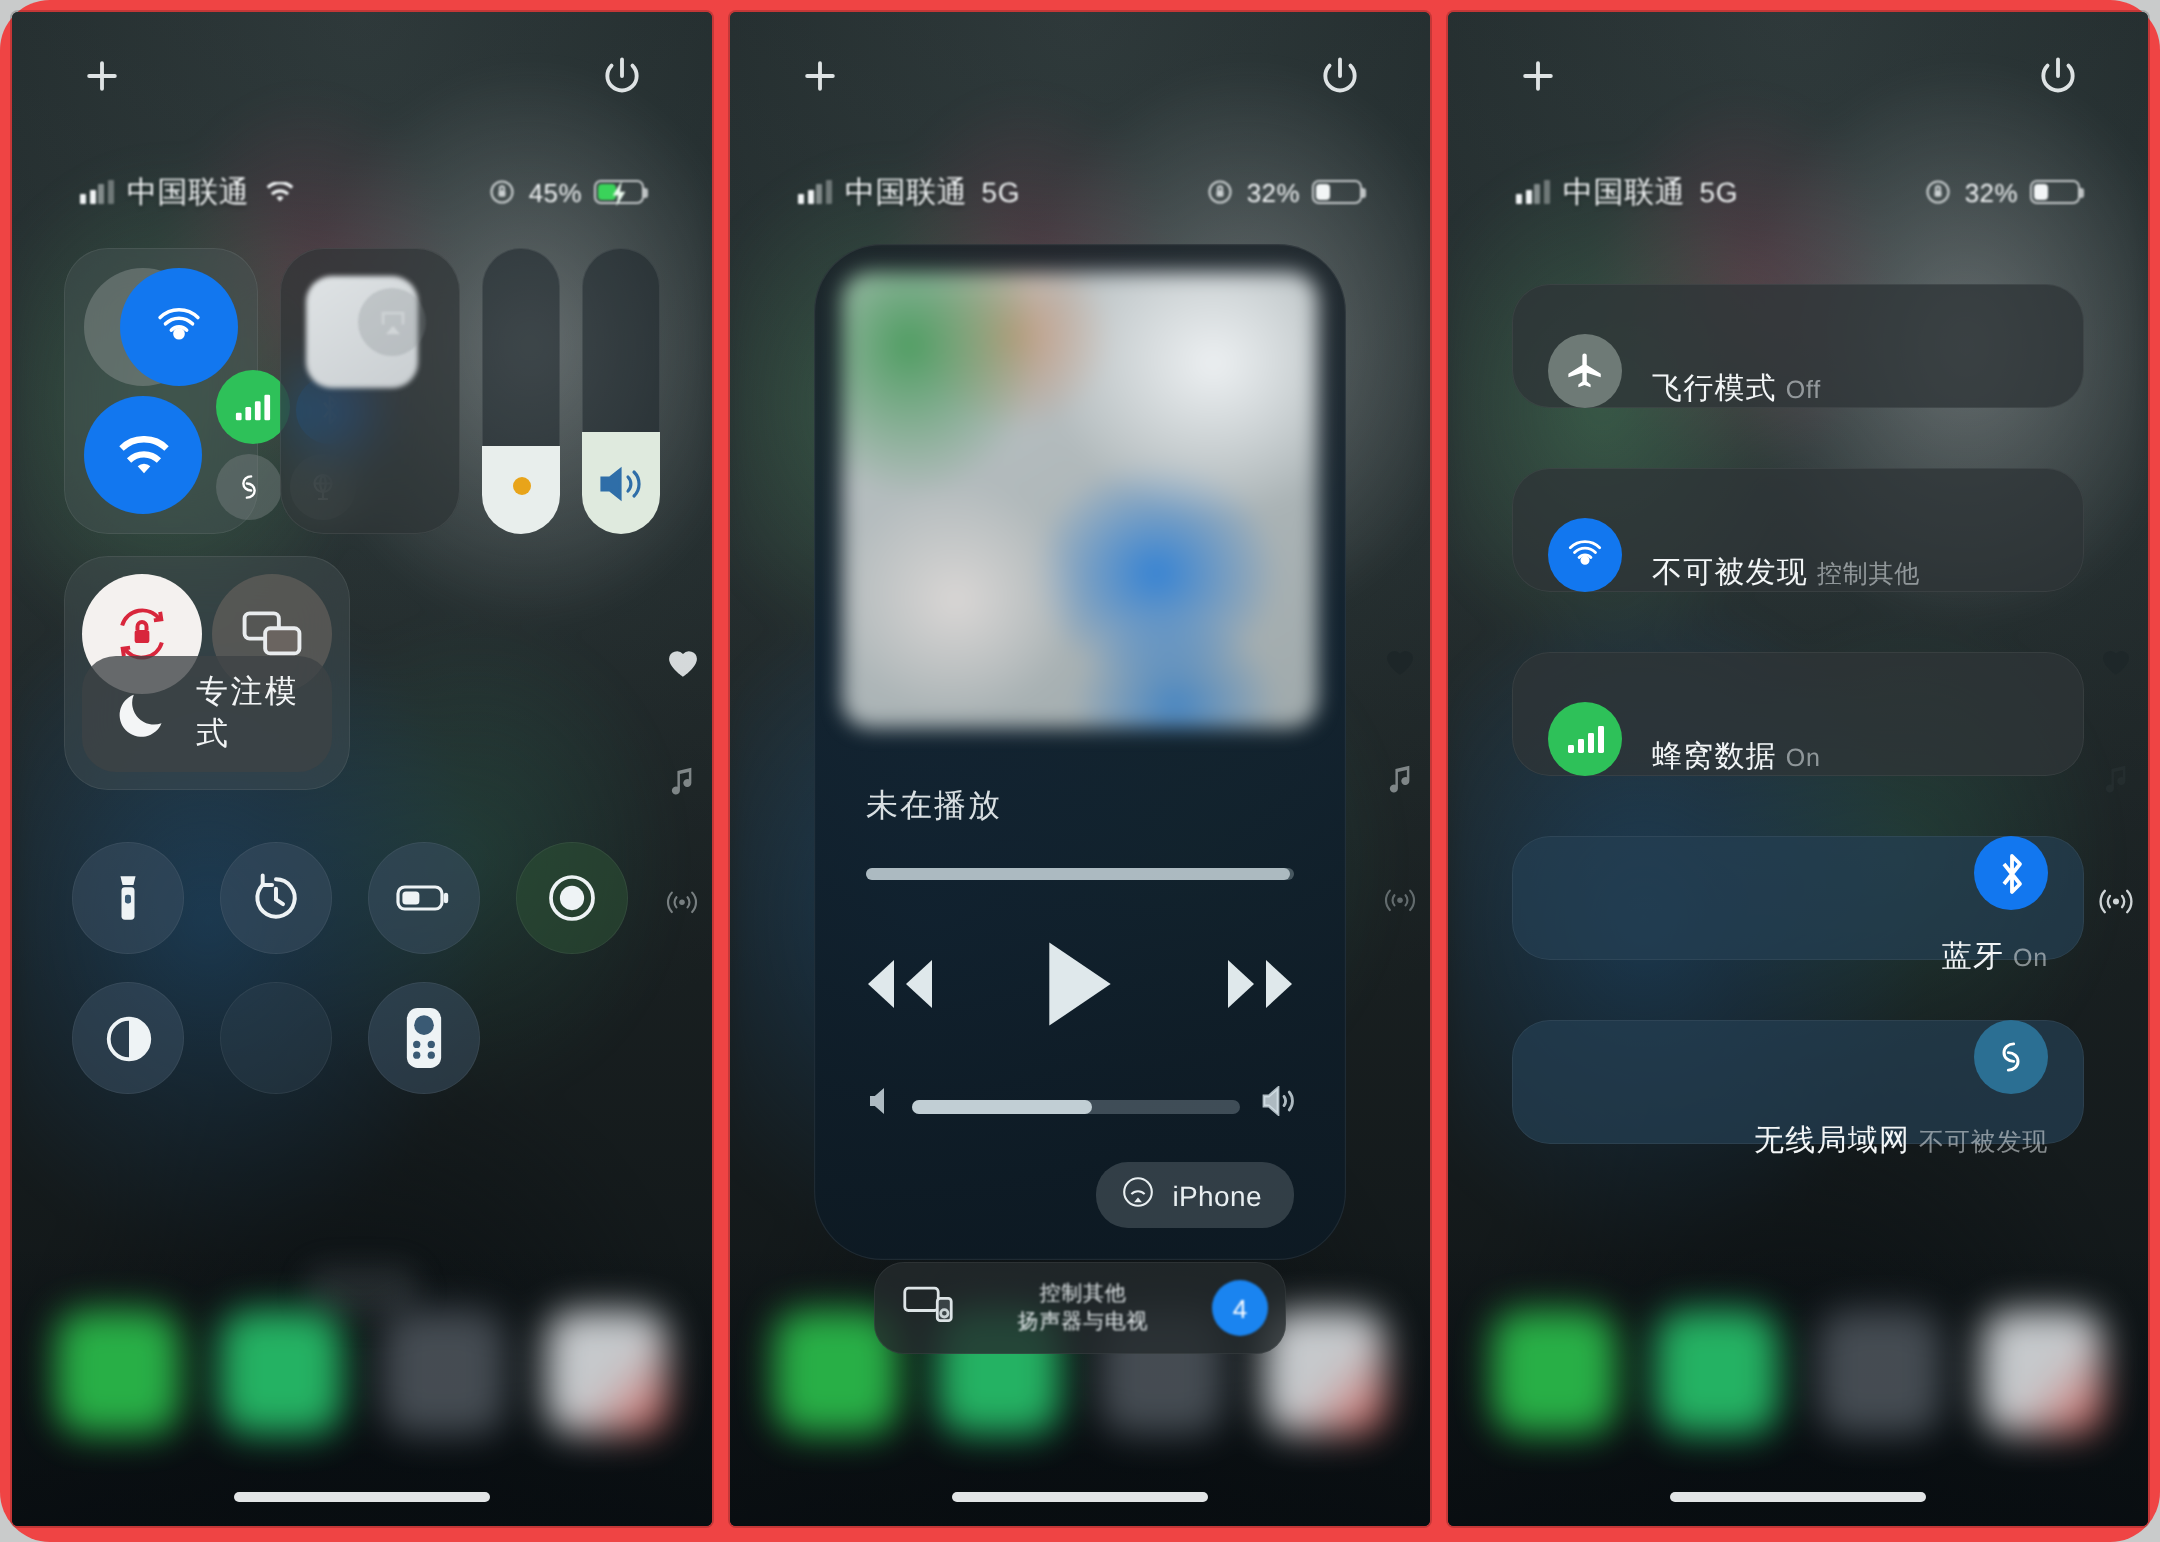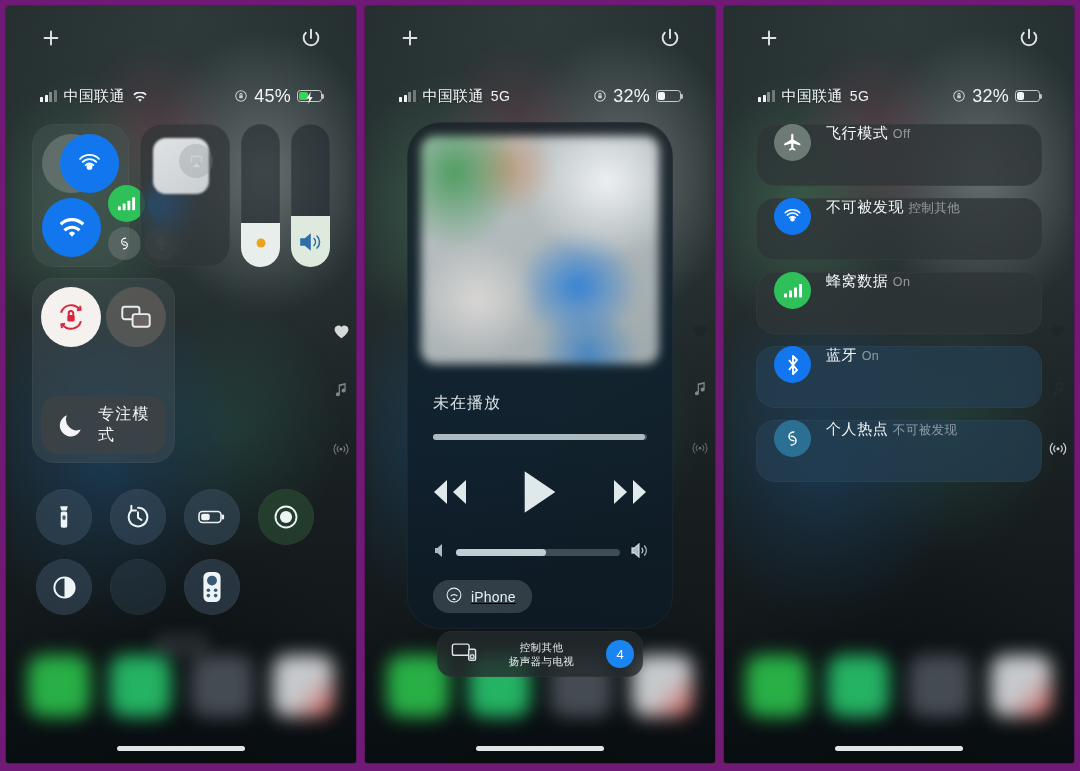--- a/index.html
+++ b/index.html
@@ -9,21 +9,22 @@
     background:#c9cbcb;
     font-family:"Liberation Sans","DejaVu Sans",sans-serif;
     overflow:hidden;
   }
   .stage{
     position:relative;
     width:1080px;height:771px;
     display:flex;
     gap:9px;
     padding:6px 6px 8px 6px;
-    background:#701a75;
+    background:#ef4444;
+    border-radius:25px;
   }
   .panel{
     position:relative;
     flex:1 1 0;
     border-radius:3px;
     overflow:hidden;
     background:#26302f;
     box-shadow:0 0 0 1px rgba(0,0,0,.18);
   }
   
@@ -70,21 +71,21 @@
   .carrier{ color:#f1f4f5;font-size:15px;letter-spacing:.3px;text-shadow:0 1px 2px rgba(0,0,0,.4); }
   .net5g{ color:#eef1f2;font-size:14px;letter-spacing:.4px; }
   .bars{ display:flex;align-items:flex-end;gap:1.5px;height:12px; }
   .bars i{ display:block;width:3px;background:#f0f3f4;border-radius:.5px; }
   .bars i:nth-child(1){height:5px}
   .bars i:nth-child(2){height:7.5px}
   .bars i:nth-child(3){height:10px;opacity:.45}
   .bars i:nth-child(4){height:12px;opacity:.35}
   .wifi-sb{ width:16px;height:12px;color:#f0f3f4; }
   .lock-sb{ width:14px;height:14px;color:#e2e7e8;opacity:.85; }
-  .batt-pct{ color:#f1f4f5;font-size:18px;letter-spacing:.2px; }
+  .batt-pct{ color:#f1f4f5;font-size:13px;letter-spacing:.2px; }
   .batt{
     position:relative;width:25px;height:12.5px;border:1.3px solid rgba(245,248,249,.75);
     border-radius:3.4px;
   }
   .batt:after{content:"";position:absolute;right:-3.4px;top:3.5px;width:2.2px;height:5px;
     background:rgba(245,248,249,.7);border-radius:0 1.4px 1.4px 0;}
   .batt .fill{position:absolute;left:1.2px;top:1.2px;bottom:1.2px;border-radius:2px;background:#f2f5f6;}
   .batt.charging .fill{background:#3ad35a;}
   .bolt{position:absolute;left:50%;top:50%;transform:translate(-50%,-50%);width:9px;height:11px;color:#eafaee;}
 
@@ -122,21 +123,21 @@
     background:linear-gradient(145deg,#dfe3e5,#c9ced1);
     filter:blur(1.2px);
   }
   .airplay-mini{
     position:absolute;right:17px;top:20px;width:34px;height:34px;border-radius:50%;
     background:rgba(130,138,140,.28);display:flex;align-items:center;justify-content:center;
     color:rgba(225,230,232,.55);filter:blur(.4px);
   }
 
   
-  .m-small{ width:143px;height:185px;position:relative;padding:9px; }
+  .m-small{ width:143px;height:117px;position:relative;padding:9px; }
   .btn-round{ position:absolute;width:60px;height:60px;border-radius:50%;
     display:flex;align-items:center;justify-content:center; }
   .b-rot{ left:9px;top:9px;background:#f4f1ef; }
   .b-mir{ right:9px;top:9px;background:rgba(106,100,96,.62); }
   .focus-pill{
     position:absolute;left:9px;right:9px;bottom:9px;height:58px;border-radius:17px;
     background:rgba(62,67,69,.78);
     display:flex;align-items:center;gap:13px;padding:0 15px;
   }
   .focus-moon{ width:29px;height:29px;color:#f3f5f6;flex:0 0 auto; }
@@ -195,21 +196,21 @@
   .np-body{ padding:17px 12px 0;margin-top:12px; }
   .np-title{ color:#eaf0f2;font-size:16px;letter-spacing:1px;opacity:.92; }
   .np-scrub{ margin-top:20px;position:relative;height:6px;border-radius:3px;background:rgba(200,214,220,.30); }
   .np-scrub .f{ position:absolute;left:0;top:0;bottom:0;width:99%;border-radius:3px;background:rgba(215,228,233,.70); }
   .np-times{ display:flex;justify-content:space-between;margin-top:7px;color:rgba(205,218,224,.45);font-size:10px;filter:blur(1.1px); }
   .np-ctrls{ display:flex;align-items:center;justify-content:center;gap:46px;margin-top:22px;color:#dfe8eb; }
   .np-ctrls .c{ display:flex;align-items:center;justify-content:center; }
   .np-vol{ display:flex;align-items:center;gap:10px;margin-top:28px;color:rgba(214,226,232,.8); }
   .np-vol .bar{ position:relative;flex:1;height:7px;border-radius:4px;background:rgba(190,206,214,.28); }
   .np-vol .bar .f{ position:absolute;left:0;top:0;bottom:0;border-radius:4px;background:rgba(216,229,234,.85); }
-  .np-out{ display:flex;justify-content:flex-start;margin-top:18px;text-decoration:underline; }
+  .np-out{ display:flex;justify-content:flex-end;margin-top:18px; }
   .np-out .pill{
     display:flex;align-items:center;gap:8px;
     background:rgba(120,132,138,.34);border-radius:16px;padding:6px 16px 6px 12px;
     color:#e9eff1;font-size:14px;letter-spacing:.2px;
   }
   .speakers-bar{
     position:absolute;left:72px;right:72px;bottom:86px;height:46px;
     border-radius:15px;background:rgba(36,42,45,.80);
     display:flex;align-items:center;justify-content:space-between;padding:0 9px 0 14px;
     z-index:5; box-shadow:inset 0 0 0 .5px rgba(255,255,255,.06);
@@ -217,28 +218,29 @@
   .sb-text{ text-align:center;flex:1;color:#e5ebed;font-size:10.5px;line-height:1.35;letter-spacing:.4px;filter:blur(.55px); }
   .sb-badge{ width:28px;height:28px;border-radius:50%;background:#1a84f0;color:#fff;
     display:flex;align-items:center;justify-content:center;font-size:13px;filter:blur(.4px); }
 
   
   .conn-list{
     position:absolute;left:32px;right:32px;top:118px;z-index:5;
     display:flex;flex-direction:column;gap:12px;
   }
   .conn-row{
-    height:62px;border-radius:19px;display:flex;align-items:flex-start;gap:15px;padding:0 18px;
+    height:62px;border-radius:19px;display:flex;align-items:flex-end;gap:15px;padding:0 18px;
     background:rgba(46,52,55,.78);
     box-shadow:inset 0 0 0 .5px rgba(255,255,255,.06);
+    margin-top:18px;
   }
   .conn-row .ic{ width:37px;height:37px;border-radius:50%;display:flex;align-items:center;justify-content:center;flex:0 0 auto;color:#fff; }
   .conn-row .tx .t{ color:#f2f5f6;font-size:15px;letter-spacing:.6px;line-height:1.15; }
   .conn-row .tx .s{ color:rgba(225,232,235,.55);font-size:12.5px;letter-spacing:.4px;margin-top:2px; }
-  .row-on{ background:rgba(36,62,82,.72); }
+  .row-on{ background:rgba(36,62,82,.72);flex-direction:column; }
 
   
   .dock{
     position:absolute;left:0;right:0;bottom:0;height:140px;z-index:4;
     background:linear-gradient(180deg, rgba(10,16,20,.0) 0%, rgba(10,16,20,.45) 40%, rgba(8,13,17,.72) 100%);
   }
   .dock-apps{
     position:absolute;left:22px;right:22px;top:28px;height:70px;
     display:flex;gap:20px;align-items:center;
     filter:blur(9px);opacity:.92;
@@ -774,21 +776,21 @@
       </div>
 
       <div class="conn-row row-on">
         <span class="ic" style="background:#2b6f93">
           <svg width="21" height="21" viewBox="0 0 24 24" fill="none" stroke="currentColor" stroke-width="1.7" stroke-linecap="round">
               <path d="M13.5 4.5c-3 0-5.5 2.2-5.5 5s2.5 5 5.5 5"></path>
               <path d="M10.5 19.5c3 0 5.5-2.2 5.5-5s-2.5-5-5.5-5"></path>
             </svg>
         </span>
         <span class="tx">
-          <span class="t">个人热点</span>
+          <span class="t">无线局域网</span>
           <span class="s">不可被发现</span>
         </span>
       </div>
 
     </div>
 
     <div class="edge-icons" style="top:318px">
       <span class="ei">
         <svg width="16" height="14" viewBox="0 0 24 22" fill="#1e2729">
             <path d="M12 21S1.8 14.3 1.8 7.8A5.8 5.8 0 0 1 12 4.4 5.8 5.8 0 0 1 22.2 7.8C22.2 14.3 12 21 12 21z"></path>

